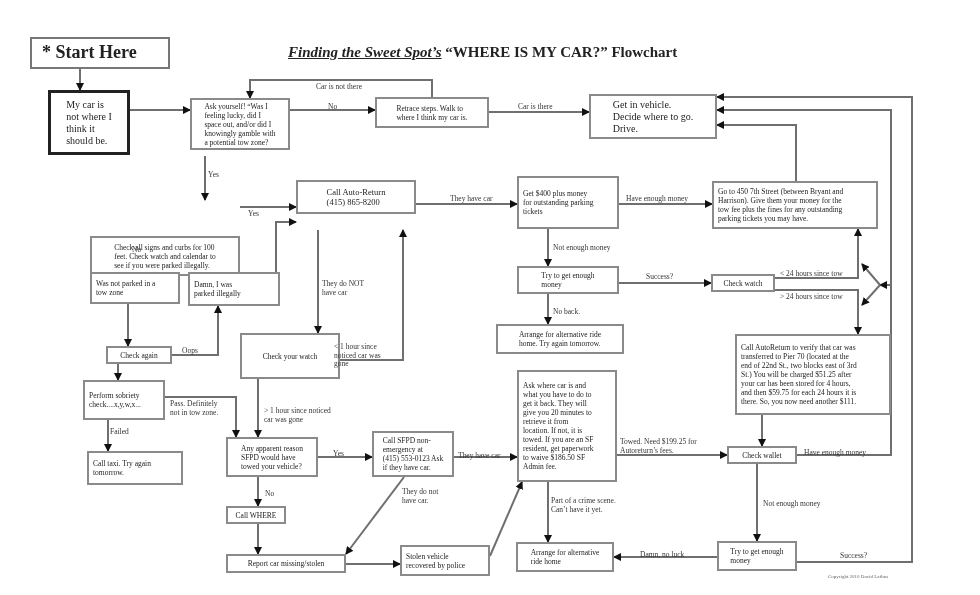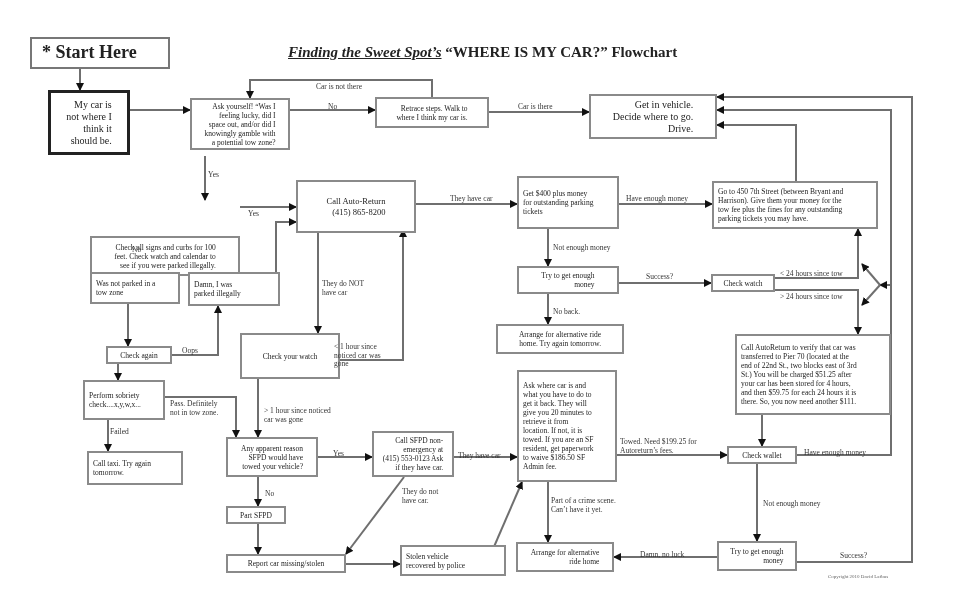--- a/index.html
+++ b/index.html
@@ -1,18 +1,18 @@
 <!DOCTYPE html>
 <html><head>
   <meta charset="utf-8">
   <style>
     html, body { margin: 0; padding: 0; background: #ffffff; }
     body { width: 980px; height: 595px; position: relative; overflow: hidden; font-family: "Liberation Serif", serif; color: #222; }
     #canvas { position: absolute; left: 0; top: 0; width: 980px; height: 595px; }
-    .node { position: absolute; box-sizing: border-box; border: 2px solid #8a8a8a; background: #fff; font-size: 7.5px; line-height: 1.2; padding: 2px 4px; display: flex; align-items: center; justify-content: center; text-align: right; white-space: pre-line; }
+    .node { position: absolute; box-sizing: border-box; border: 2px solid #8a8a8a; background: #fff; font-size: 7.5px; line-height: 1.2; padding: 2px 4px; display: flex; align-items: center; justify-content: center; text-align: left; white-space: pre-line; }
     .node.left { justify-content: flex-start; text-align: left; }
     .node.start { border: 2px solid #777; font-weight: bold; font-size: 18px; justify-content: flex-start; padding-left: 10px; }
     .node.thick { border: 3px solid #222; font-size: 10px; margin-left: 12px; }
     .node.big { font-size: 10px; }
     .node.mid { font-size: 8.5px; }
     .label { position: absolute; font-size: 7.5px; line-height: 1.15; white-space: pre-line; color: #333; }
     .title { position: absolute; left: 288px; top: 44px; font-size: 15px; font-weight: bold; color: #222; }
     .title .it { font-style: italic; text-decoration: underline; }
     .copyright { position: absolute; left: 828px; top: 574px; font-size: 5px; color: #666; }
     svg line, svg polyline { stroke: #6f6f6f; stroke-width: 2; fill: none; }
@@ -85,21 +85,21 @@
 knowingly gamble with
 a potential tow zone?</div>
 <div class="node" style="left:375px;top:97px;width:114px;height:31px;">Retrace steps.  Walk to
 where I think my car is.</div>
 <div class="node big" style="left:589px;top:94px;width:128px;height:45px;">Get in vehicle.
 Decide where to go.
 Drive.</div>
 <div class="node" style="left:90px;top:200px;width:150px;height:40px;margin-top:36px;">Check all signs and curbs for 100
 feet.  Check watch and calendar to
 see if you were parked illegally.</div>
-<div class="node mid" style="left:296px;top:180px;width:120px;height:53px;">Call Auto-Return
+<div class="node mid" style="left:296px;top:180px;width:120px;height:34px;">Call Auto-Return
 (415) 865-8200</div>
 <div class="node left" style="left:517px;top:176px;width:102px;height:53px;">Get $400 plus money
 for outstanding parking
 tickets</div>
 <div class="node left" style="left:712px;top:181px;width:166px;height:48px;">Go to 450 7th Street (between Bryant and
 Harrison).  Give them your money for the
 tow fee plus the fines for any outstanding
 parking tickets you may have.</div>
 <div class="node left" style="left:90px;top:272px;width:90px;height:32px;">Was not parked in a
 tow zone</div>
@@ -134,23 +134,23 @@
 <div class="node left" style="left:87px;top:451px;width:96px;height:34px;">Call taxi. Try again
 tomorrow.</div>
 <div class="node" style="left:226px;top:437px;width:92px;height:40px;">Any apparent reason
 SFPD would have
 towed your vehicle?</div>
 <div class="node" style="left:372px;top:431px;width:82px;height:46px;">Call SFPD non-
 emergency at
 (415) 553-0123  Ask
 if they have car.</div>
 <div class="node" style="left:727px;top:446px;width:70px;height:18px;">Check wallet</div>
-<div class="node" style="left:226px;top:506px;width:60px;height:18px;">Part SFPD</div>
+<div class="node" style="left:226px;top:506px;width:60px;height:18px;">Call WHERE</div>
 <div class="node" style="left:226px;top:554px;width:120px;height:19px;">Report car missing/stolen</div>
-<div class="node left" style="left:400px;top:545px;width:106px;height:31px;">Stolen vehicle
+<div class="node left" style="left:400px;top:545px;width:90px;height:31px;">Stolen vehicle
 recovered by police</div>
 <div class="node" style="left:516px;top:542px;width:98px;height:30px;">Arrange for alternative
 ride home</div>
 <div class="node" style="left:717px;top:541px;width:80px;height:30px;">Try to get enough
 money</div>
 
 <div class="label" style="left:316px;top:83px;">Car is not there</div>
 <div class="label" style="left:328px;top:103px;">No</div>
 <div class="label" style="left:518px;top:103px;">Car is there</div>
 <div class="label" style="left:208px;top:171px;">Yes</div>

